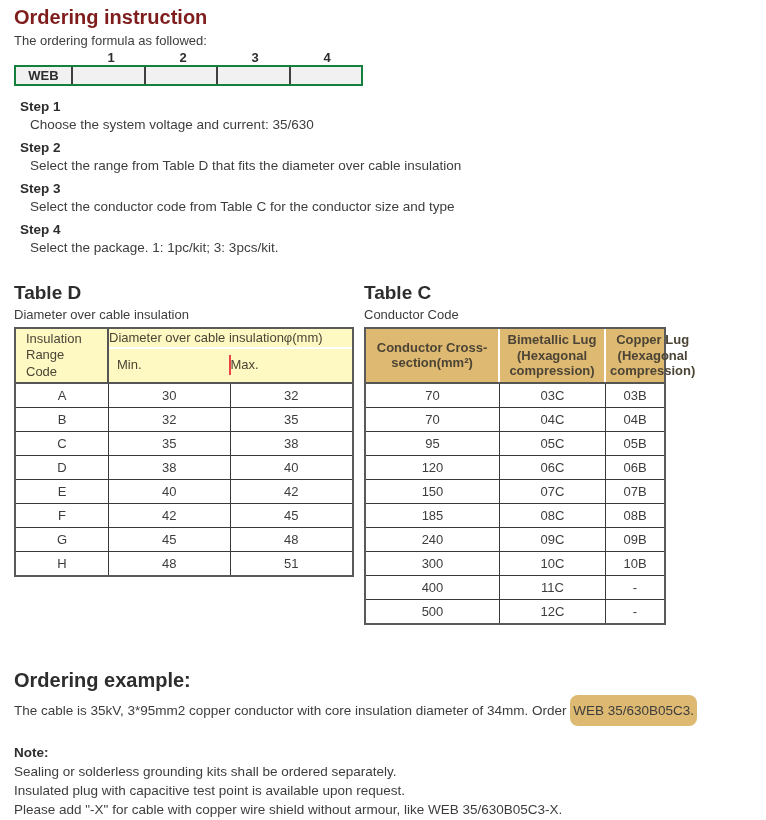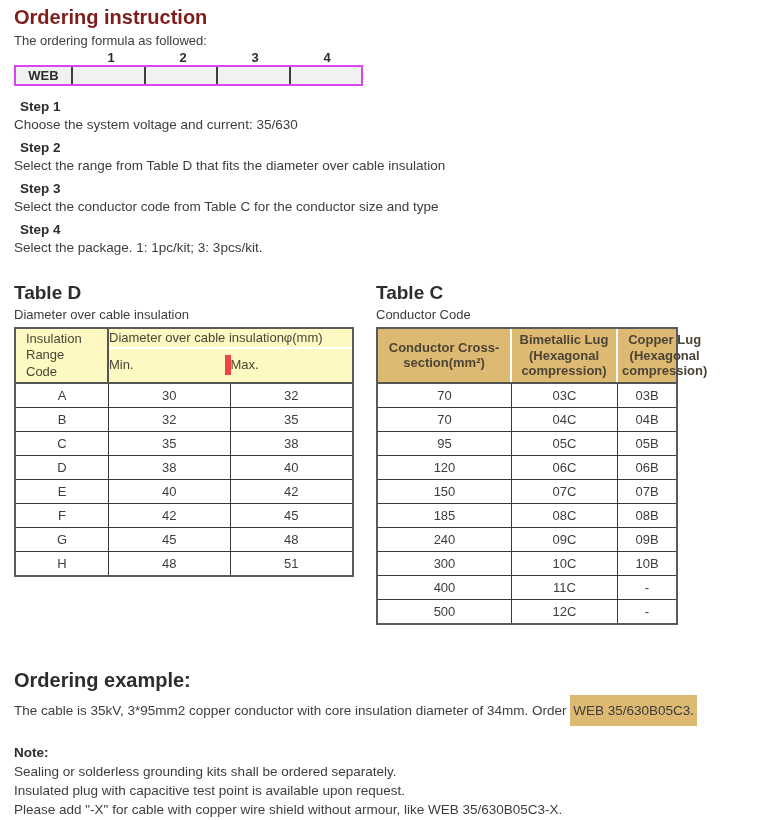--- a/index.html
+++ b/index.html
@@ -12,50 +12,50 @@
   .page { padding:6px 6px 0 14px; }
 
   .doc-title { font-size:20px; font-weight:700; color:#7f1d1d; margin:0 0 4px 0; }
   .intro { font-size:13px; margin:0 0 2px 0; }
 
   
   .formula { width:349px; }
   .formula-labels { display:flex; height:15px; font-size:13px; font-weight:700; color:#2d2d2d; }
   .formula-labels .spacer { width:61px; }
   .formula-labels .pos { flex:1; text-align:center; }
-  .formula-cells { display:flex; border:2px solid #d946ef; background:#f1f1f1; height:21px; }
+  .formula-cells { display:flex; border:2px solid #15803d; background:#f1f1f1; height:21px; }
   .fcell { border-right:2px solid #3f3f3f; }
   .fcell:last-child { border-right:none; }
   .fcell-web { width:57px; display:flex; align-items:center; justify-content:center;
                font-weight:700; font-size:13px; color:#2d2d2d; }
   .fcell-blank { flex:1; }
 
   
   .steps { margin-top:13px; font-size:13.5px; }
   .step-label { font-weight:700; color:#2d2d2d; margin:8px 0 3px 6px; }
-  .step-text { margin:0 0 7px 0; }
-
-  
-  .tables { display:flex; gap:22px; margin-top:27px; }
+  .step-text { margin:0 0 7px 16px; }
+
+  
+  .tables { display:flex; gap:10px; margin-top:27px; }
   .block-d { width:340px; }
   .block-c { width:302px; }
   .tbl-title { font-size:19px; font-weight:700; color:#2d2d2d; margin:0 0 3px 0; }
   .tbl-sub { font-size:13px; margin:0 0 5px 0; }
 
   .gridtbl { border:2px solid #5a5a5a; background:#fff; }
 
   
   .td-hd { display:grid; grid-template-columns:93px 1fr 1fr; background:#fef9c3;
            color:#4c4435; font-weight:400; font-size:13px; text-align:left; }
   .td-hd .c1 { grid-row:1/3; grid-column:1; border-right:2px solid #555;
                display:flex; align-items:center; justify-content:center;
                padding:2px 10px; line-height:1.25; }
   .td-hd .cspan { grid-row:1; grid-column:2/4; border-bottom:2px solid #fff;
                   height:20px; line-height:18px; }
-  .td-hd .cmin { grid-row:2; grid-column:2; border-right:6px solid #ef4444; height:20px; line-height:20px; }
+  .td-hd .cmin { grid-row:2; grid-column:2; border-right:2px solid #ef4444; height:20px; line-height:20px;padding-left:8px; }
   .td-hd .cmax { grid-row:2; grid-column:3; height:20px; line-height:20px; }
 
   .td-row { display:grid; grid-template-columns:93px 1fr 1fr; border-top:1px solid #3a3a3a; }
   .td-body .td-row:first-child { border-top:2px solid #555; }
   .td-row > div { height:23px; line-height:23px; text-align:center; font-size:13px;
                   border-right:1px solid #3a3a3a; }
   .td-row > div:last-child { border-right:none; }
 
   
   .tc-hd { display:grid; grid-template-columns:134px 106px 1fr; background:#ddb972;
@@ -66,21 +66,21 @@
 
   .tc-row { display:grid; grid-template-columns:134px 106px 1fr; border-top:1px solid #3a3a3a; }
   .tc-body .tc-row:first-child { border-top:2px solid #555; }
   .tc-row > div { height:23px; line-height:23px; text-align:center; font-size:13px;
                   border-right:1px solid #3a3a3a; }
   .tc-row > div:last-child { border-right:none; }
 
   
   .example-title { font-size:20px; font-weight:700; color:#2d2d2d; margin:44px 0 11px 0; }
   .example-text { font-size:13.5px; margin:0; }
-  .hl { background:#ddb972; padding:8px 3px; }
+  .hl { background:#ddb972; padding:8px 3px;border-radius:8px; }
 
   .note { margin-top:25px; font-size:13.5px; }
   .note p { margin:0; line-height:19px; }
   .note-label { font-weight:700; color:#2d2d2d; }
 </style>
 </head>
 <body>
 
 <div class="page">
 

